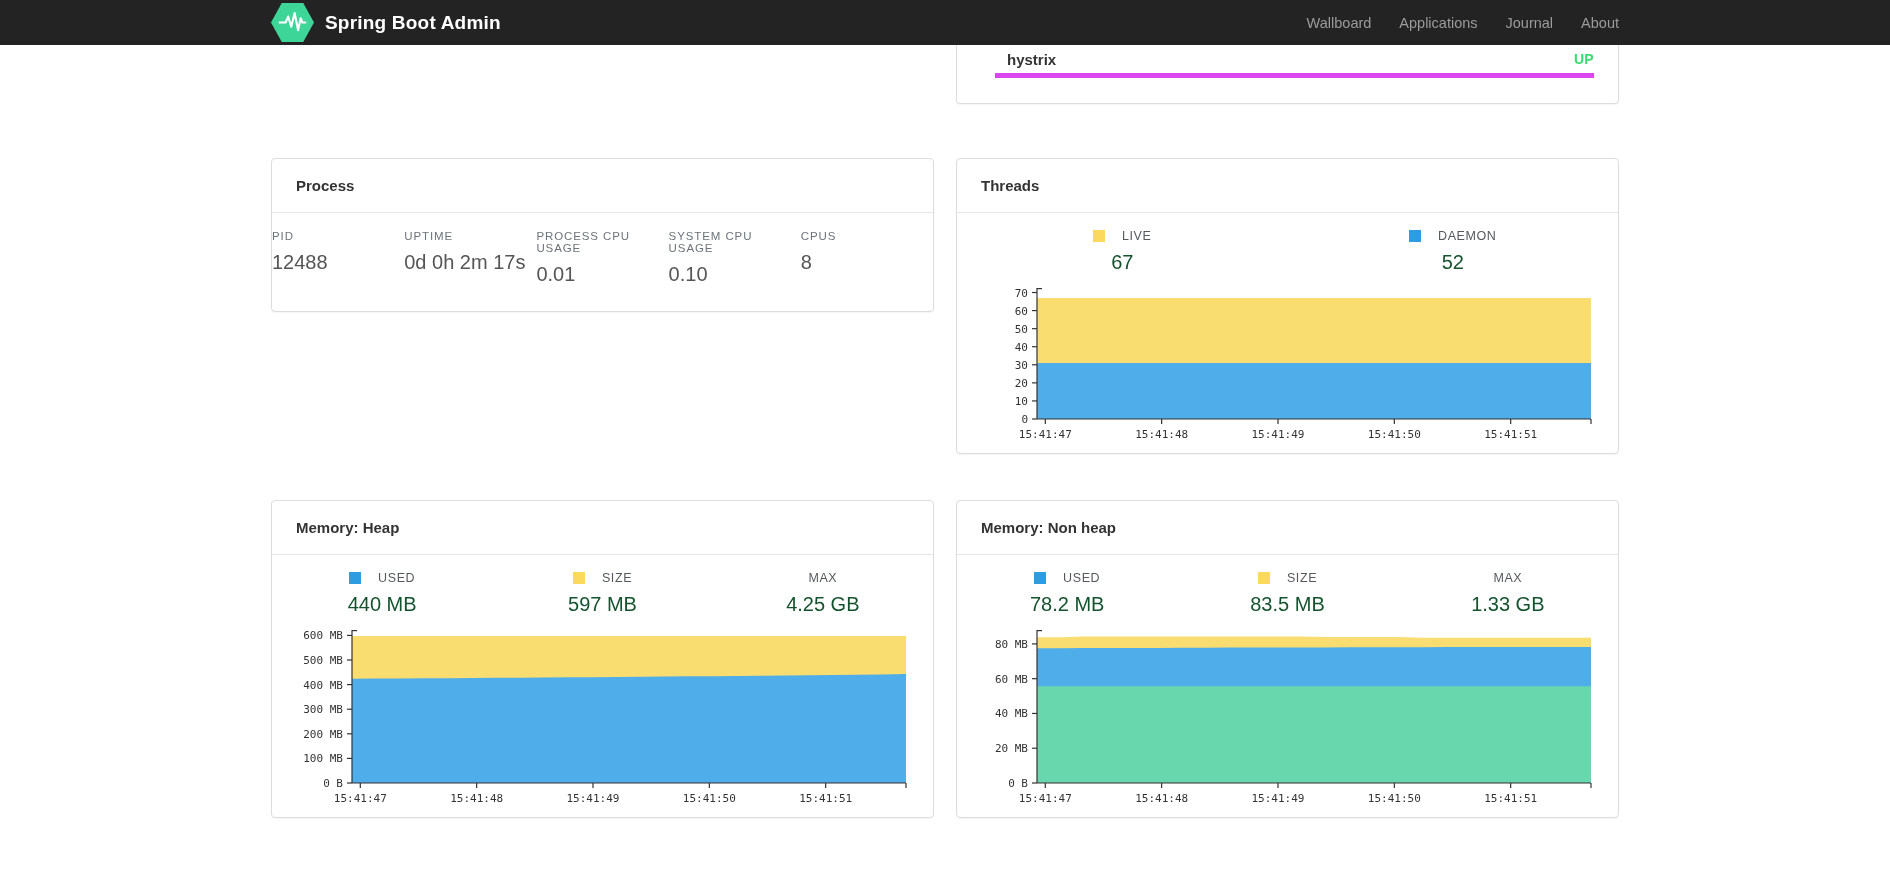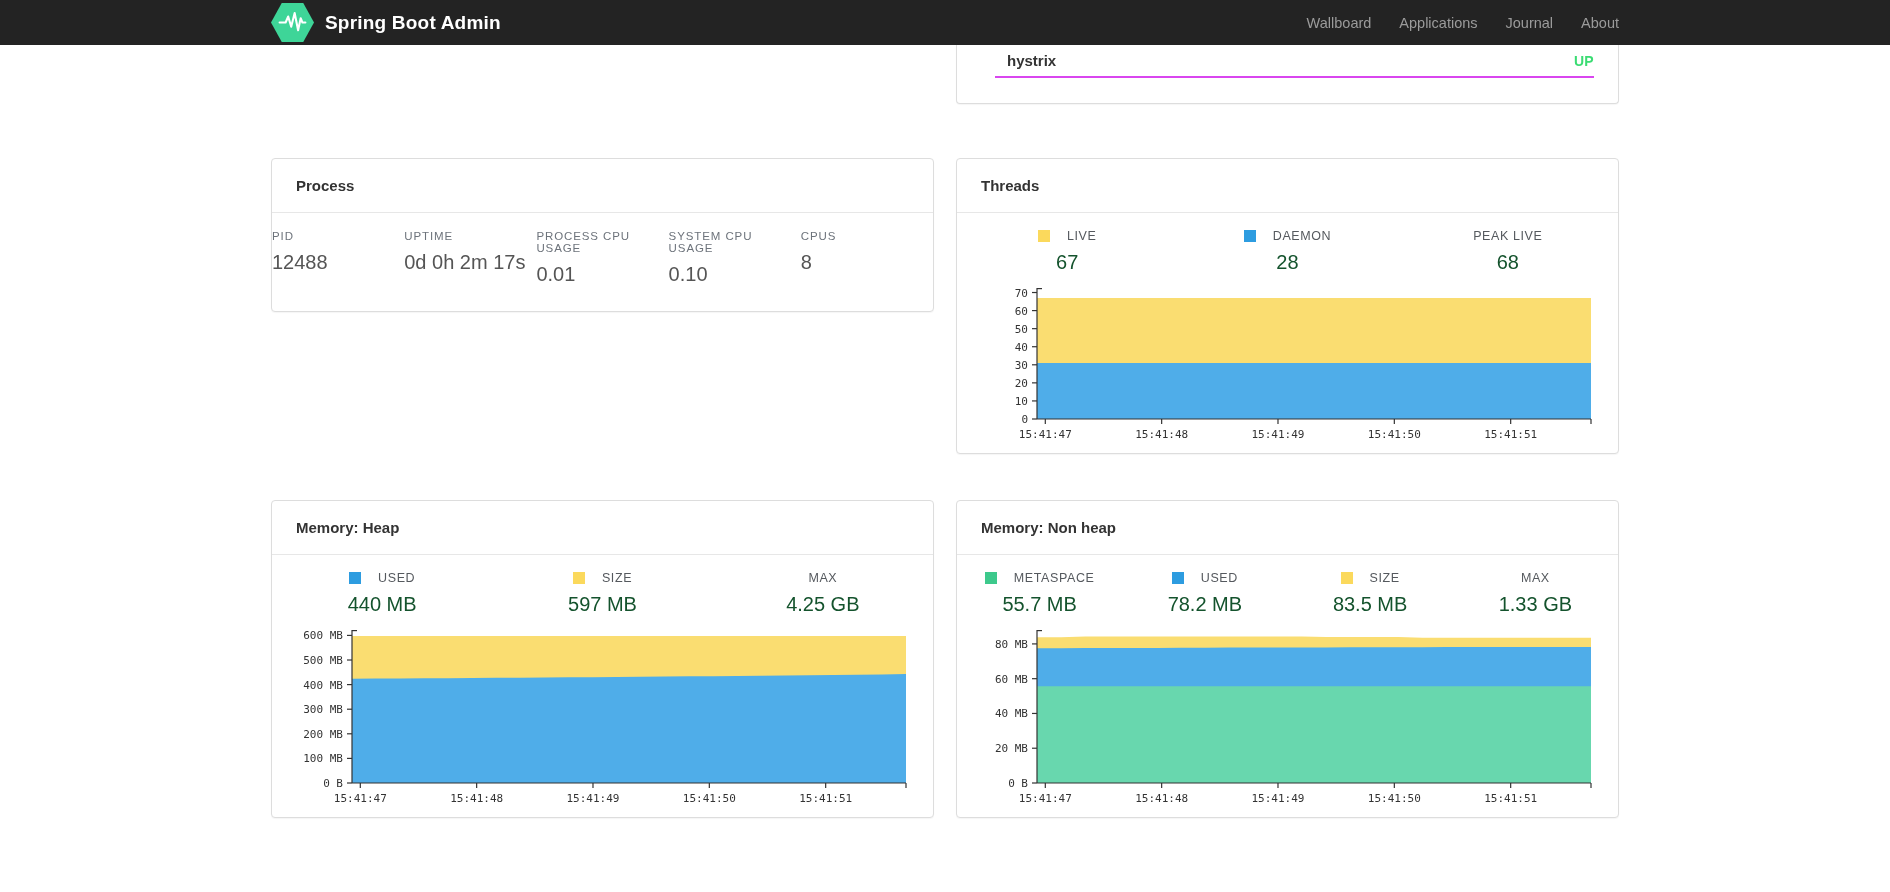--- a/index.html
+++ b/index.html
@@ -24,21 +24,21 @@
   .row1 { margin-bottom:54px; }
   .row2 { margin-bottom:46px; }
 
   
   .card { background:#fff; border:1px solid #ddd; border-radius:4px; box-shadow:0 1px 1px rgba(0,0,0,.04); }
   .card + .card { margin-top:22px; }
   .card-title { margin:0; padding:18px 24px; font-size:15px; font-weight:bold; color:#333; border-bottom:1px solid #e7e7e7; }
 
   
   .cut-card { border-top:none; border-radius:0 0 4px 4px; height:59px; }
-  .app-row { margin:0 24px 0 38px; height:33px; padding-left:12px; display:flex; align-items:center; justify-content:space-between; border-bottom:2px solid #d946ef; }
+  .app-row { margin:0 24px 0 38px; height:33px; padding-left:12px; display:flex; align-items:center; justify-content:space-between; border-bottom:5px solid #d946ef; }
   .app-name { font-size:15px; font-weight:bold; color:#333; cursor:pointer; }
   .app-status { font-size:14px; font-weight:bold; letter-spacing:.3px; }
 
   
   .stats { display:flex; padding:17px 0 25px; }
   .stat { flex:1; text-align:left; }
   .stat-label { font-size:11.5px; color:#6d737b; letter-spacing:.9px; }
   .stat-value { font-size:20px; color:#555; margin-top:9px; }
 
   
@@ -131,28 +131,21 @@
                 <span class="swatch" style="background: rgb(251, 217, 92);"></span>
                 <span>LIVE</span>
               </div>
               <div class="legend-value">67</div>
             </div>
             <div class="legend-item">
               <div class="legend-top">
                 <span class="swatch" style="background: rgb(45, 156, 224);"></span>
                 <span>DAEMON</span>
               </div>
-              <div class="legend-value">28</div>
-            </div>
-            <div class="legend-item">
-              <div class="legend-top">
-
-                <span>PEAK LIVE</span>
-              </div>
-              <div class="legend-value">68</div>
+              <div class="legend-value">52</div>
             </div>
           </div>
           <div class="chart">
               <svg viewBox="0 0 661 167" width="661" height="167">
                 <polygon points="80.0,15.9 634.0,15.9 634.0,137.0 80.0,137.0" fill="#FADD71"></polygon>
                 <polygon points="80.0,81.0 634.0,81.0 634.0,137.0 80.0,137.0" fill="#4FADE9"></polygon>
                 <line x1="80" y1="6" x2="80" y2="137" stroke="#333" stroke-width="1.2"></line>
                 <line x1="80" y1="137" x2="634" y2="137" stroke="#333" stroke-width="1.2"></line>
                 <line x1="80" y1="6.6" x2="85" y2="6.6" stroke="#333" stroke-width="1.2"></line>
                 <line x1="75" y1="137" x2="80" y2="137" stroke="#333" stroke-width="1.2"></line>
@@ -254,27 +247,20 @@
         </section>
 
       </div>
       <div class="col">
 
         <section class="card">
           <h2 class="card-title">Memory: Non heap</h2>
           <div class="legend">
             <div class="legend-item">
               <div class="legend-top">
-                <span class="swatch" style="background: rgb(61, 201, 140);"></span>
-                <span>METASPACE</span>
-              </div>
-              <div class="legend-value">55.7 MB</div>
-            </div>
-            <div class="legend-item">
-              <div class="legend-top">
                 <span class="swatch" style="background: rgb(45, 156, 224);"></span>
                 <span>USED</span>
               </div>
               <div class="legend-value">78.2 MB</div>
             </div>
             <div class="legend-item">
               <div class="legend-top">
                 <span class="swatch" style="background: rgb(251, 217, 92);"></span>
                 <span>SIZE</span>
               </div>

